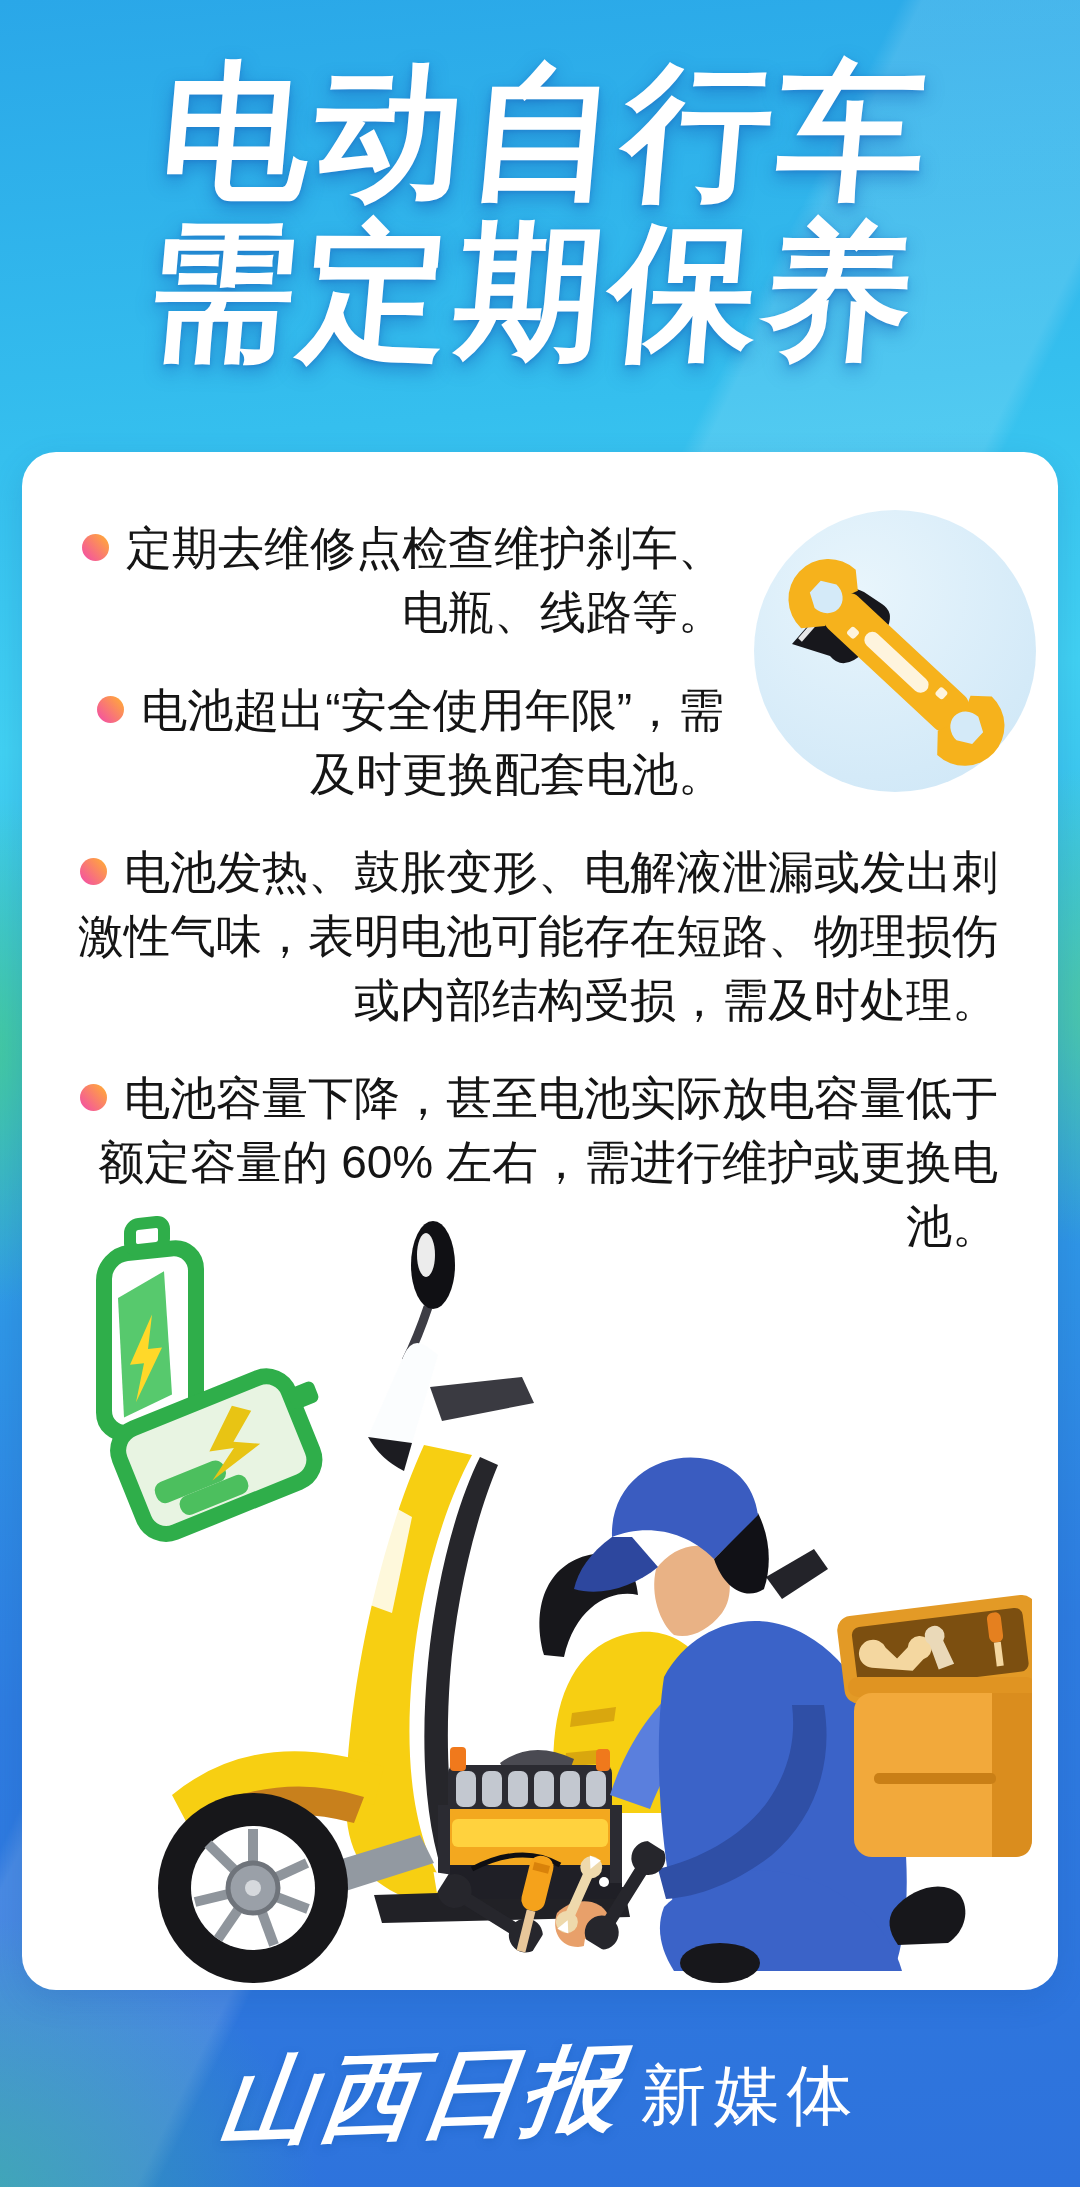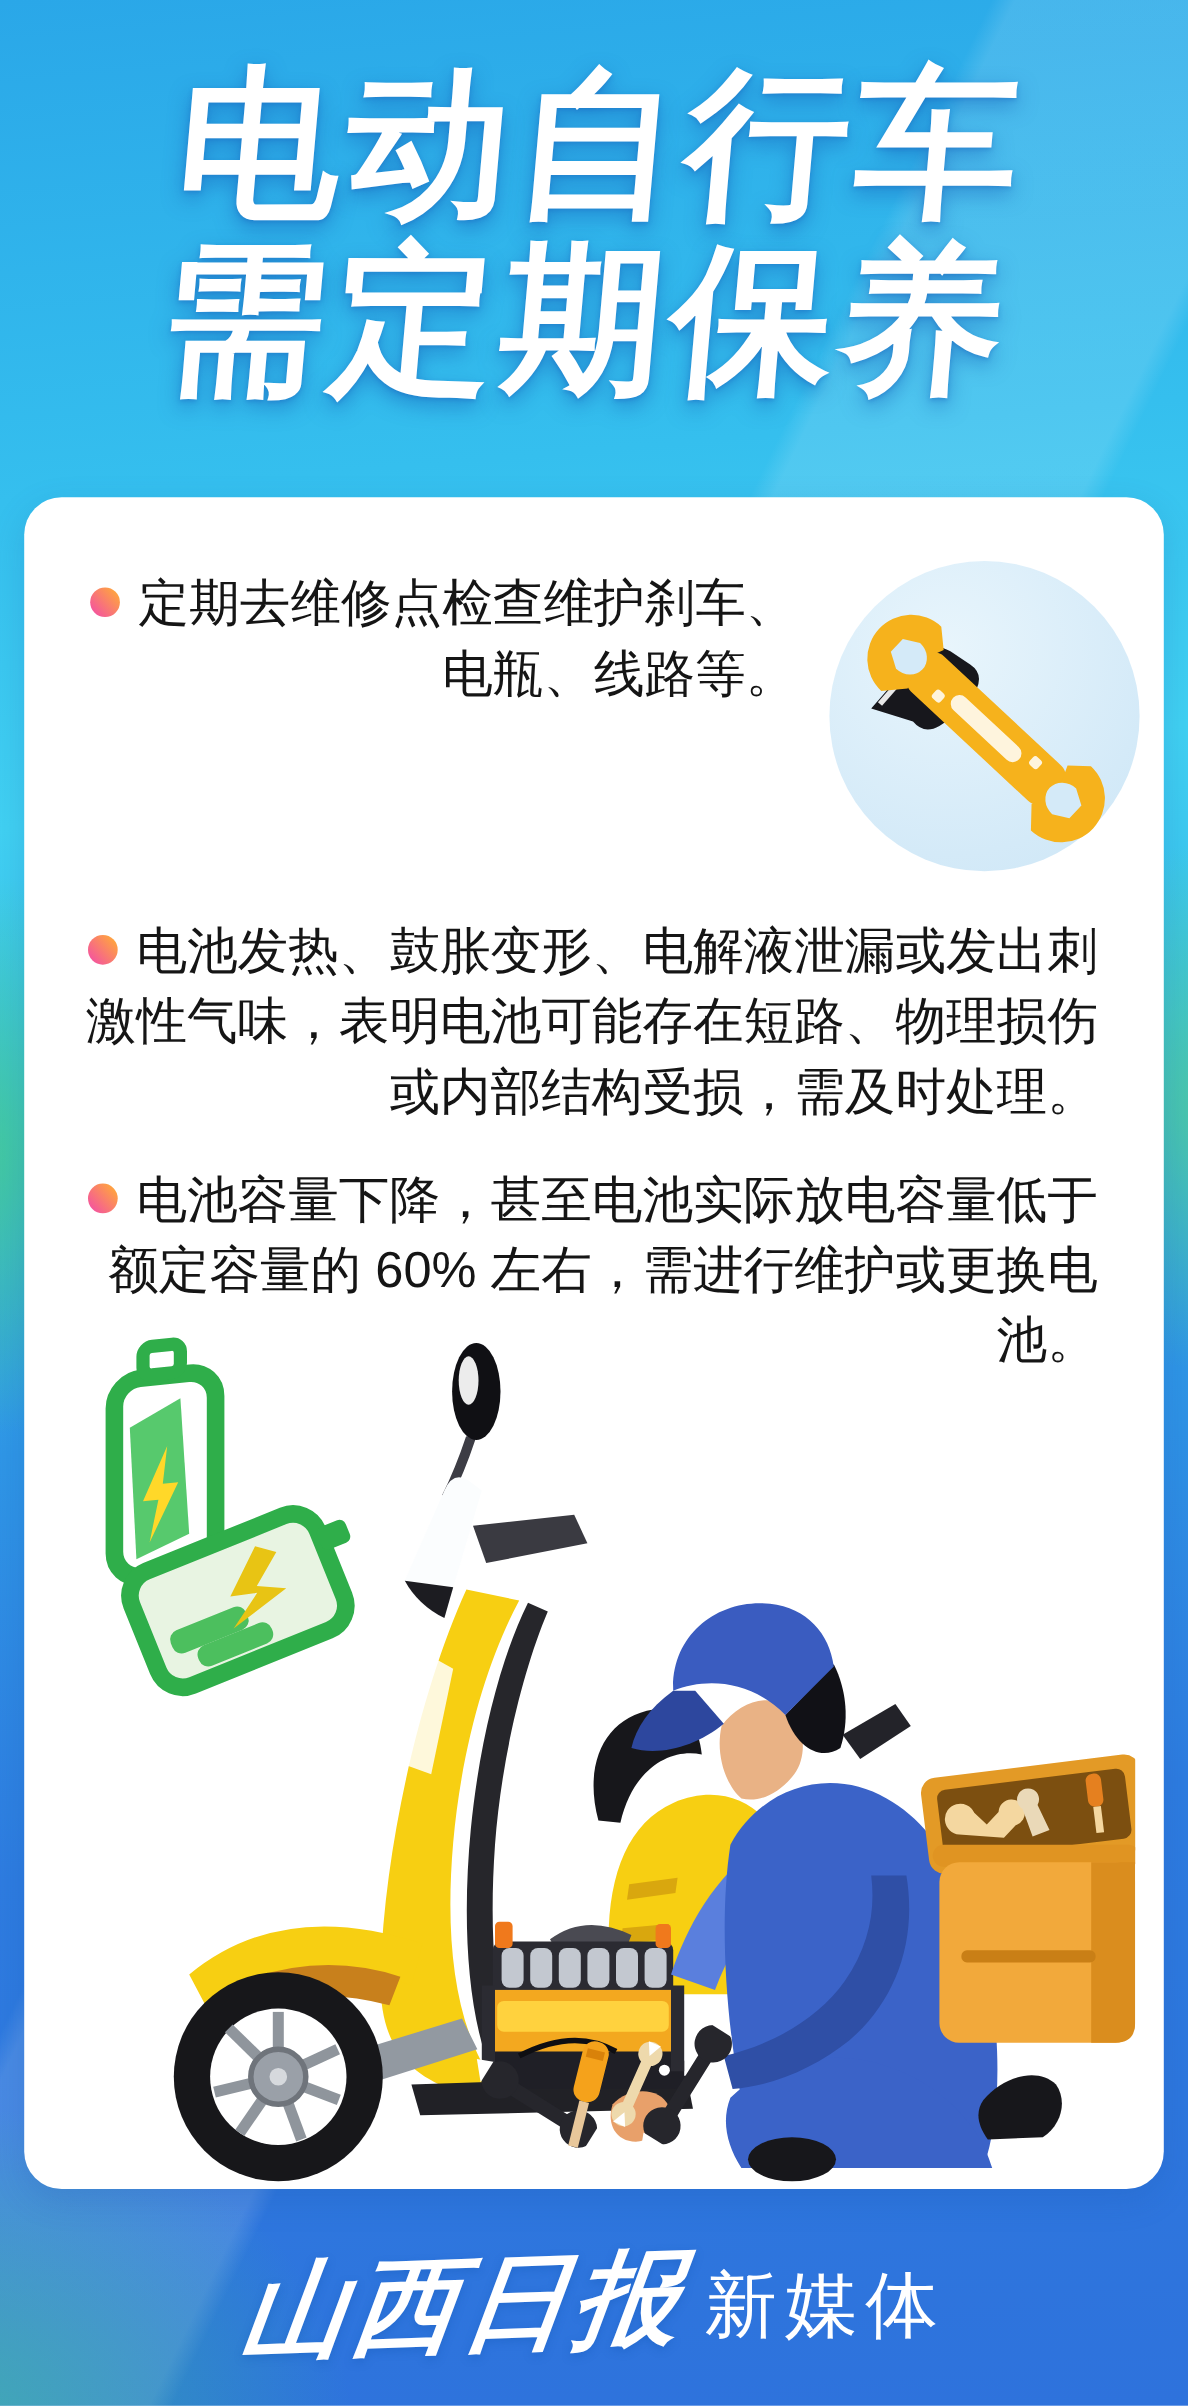--- a/index.html
+++ b/index.html
@@ -38,21 +38,21 @@
   .tip{
     margin:0 0 34px 0;
     font-size:46px;line-height:64px;color:#151515;
     text-align:right;
   }
   .tip .dot{
     display:inline-block;width:27px;height:27px;border-radius:50%;
     background:linear-gradient(48deg,#f4559e 12%,#ffa53e 88%);
     margin-right:17px;transform:translateY(-3px);
   }
-  .tips-lower{padding-right:38px;margin-top:40px;}
+  .tips-lower{padding-right:38px;}
   .badge{
     flex:none;width:282px;height:282px;border-radius:50%;
     margin-left:auto;margin-top:-6px;
     background:radial-gradient(circle at 38% 28%, #e8f5fc 0%, #d4eaf8 70%, #cde6f6 100%);
     display:flex;align-items:center;justify-content:center;
   }
   
   .illustration{position:absolute;left:30px;top:755px;width:980px;height:780px;}
   
   .footer{
@@ -79,20 +79,21 @@
   <header class="title">
     <div>电动自行车</div>
     <div>需定期保养</div>
   </header>
 
   <section class="card">
 
     <div class="row">
       <div class="tips-col">
         <p class="tip"><span class="dot"></span><span>定期去维修点检查维护刹车、电瓶、线路等。</span></p>
+        <p class="tip"><span class="dot"></span><span>电池超出“安全使用年限”，需及时更换配套电池。</span></p>
       </div>
 
       <div class="badge">
         <svg width="250" height="250" viewBox="0 0 250 250">
 
           <g>
             <path d="M22,118 L62,72 Q76,56 94,66 L112,78 Q124,86 118,100 L112,110 L218,208 L202,226 L96,126 L84,134 Q70,142 60,130 Z" fill="#17171c"></path>
             <path d="M30,114 L58,82" stroke="#ffffff" stroke-width="5" fill="none" opacity="0.9"></path>
             <path d="M150,150 L196,194" stroke="#ffffff" stroke-width="5" fill="none" opacity="0.9"></path>
           </g>

